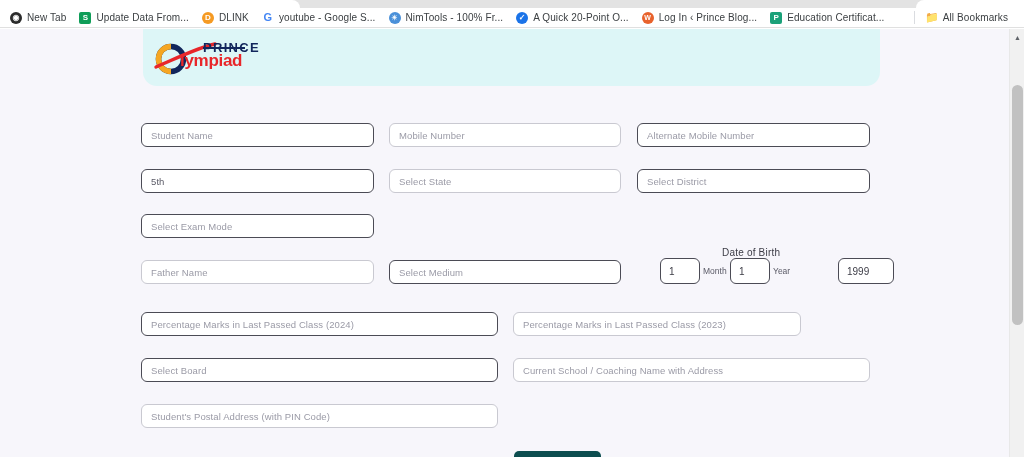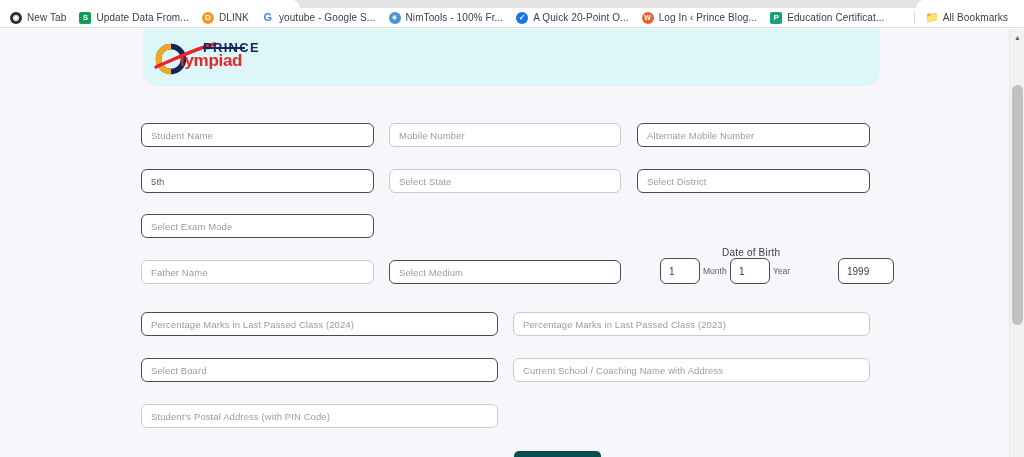--- a/index.html
+++ b/index.html
@@ -248,21 +248,21 @@
     <div class="dob-mini-label" style="left:637px; top:180px;padding-left:32px;">Date</div>
     <div class="dob-box" style="left:660px; top:172px; width:40px;">1</div>
 
     <div class="dob-mini-label" style="left:703px; top:180px;">Month</div>
     <div class="dob-box" style="left:730px; top:172px; width:40px;">1</div>
 
     <div class="dob-mini-label" style="left:773px; top:180px;">Year</div>
     <div class="dob-box" style="left:791px; top:172px; width:56px;margin-left:47px;">1999</div>
 
     <div class="field strong" style="left:141px; top:226px; width:357px;">Percentage Marks in Last Passed Class (2024)</div>
-    <div class="field" style="left:513px; top:226px; width:357px;">Percentage Marks in Last Passed Class (2023)</div>
+    <div class="field" style="left:513px; top:226px; width:288px;">Percentage Marks in Last Passed Class (2023)</div>
 
     <div class="field strong" style="left:141px; top:272px; width:357px;">Select Board</div>
     <div class="field" style="left:513px; top:272px; width:357px;">Current School / Coaching Name with Address</div>
 
     <div class="field" style="left:141px; top:318px; width:357px;">Student's Postal Address (with PIN Code)</div>
 
     <button id="submit-button">Submit</button>
   </div>
 
   <div id="page-scrollbar">

